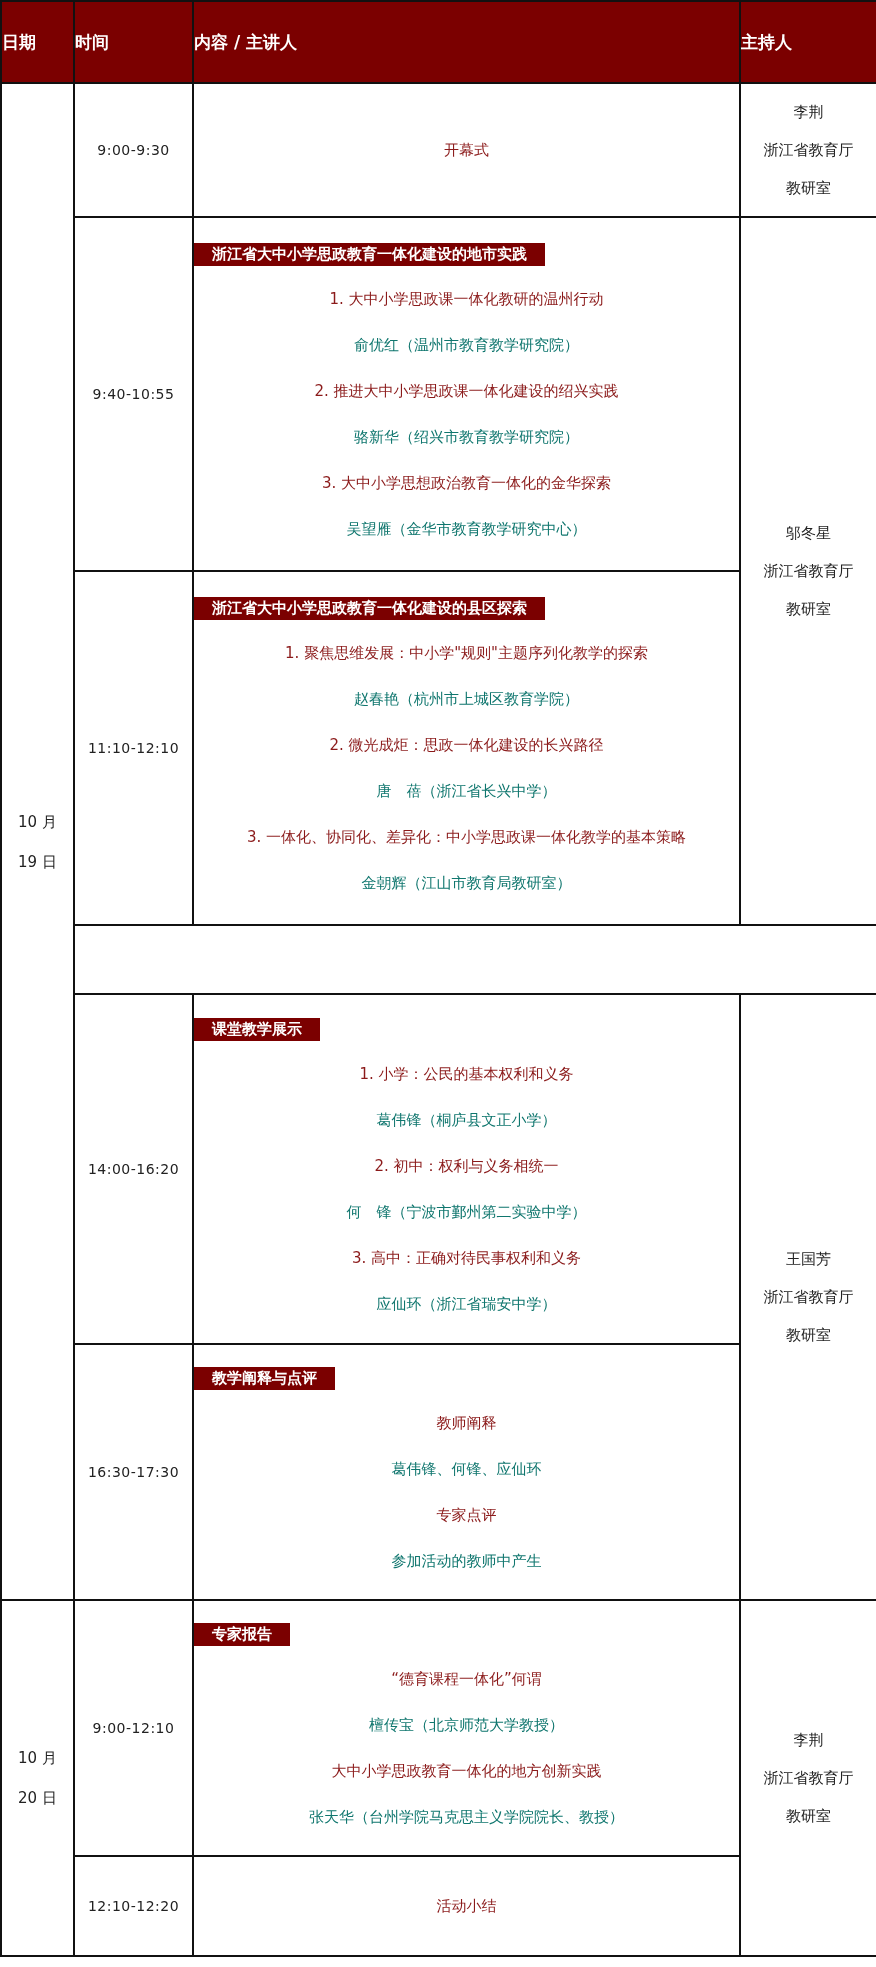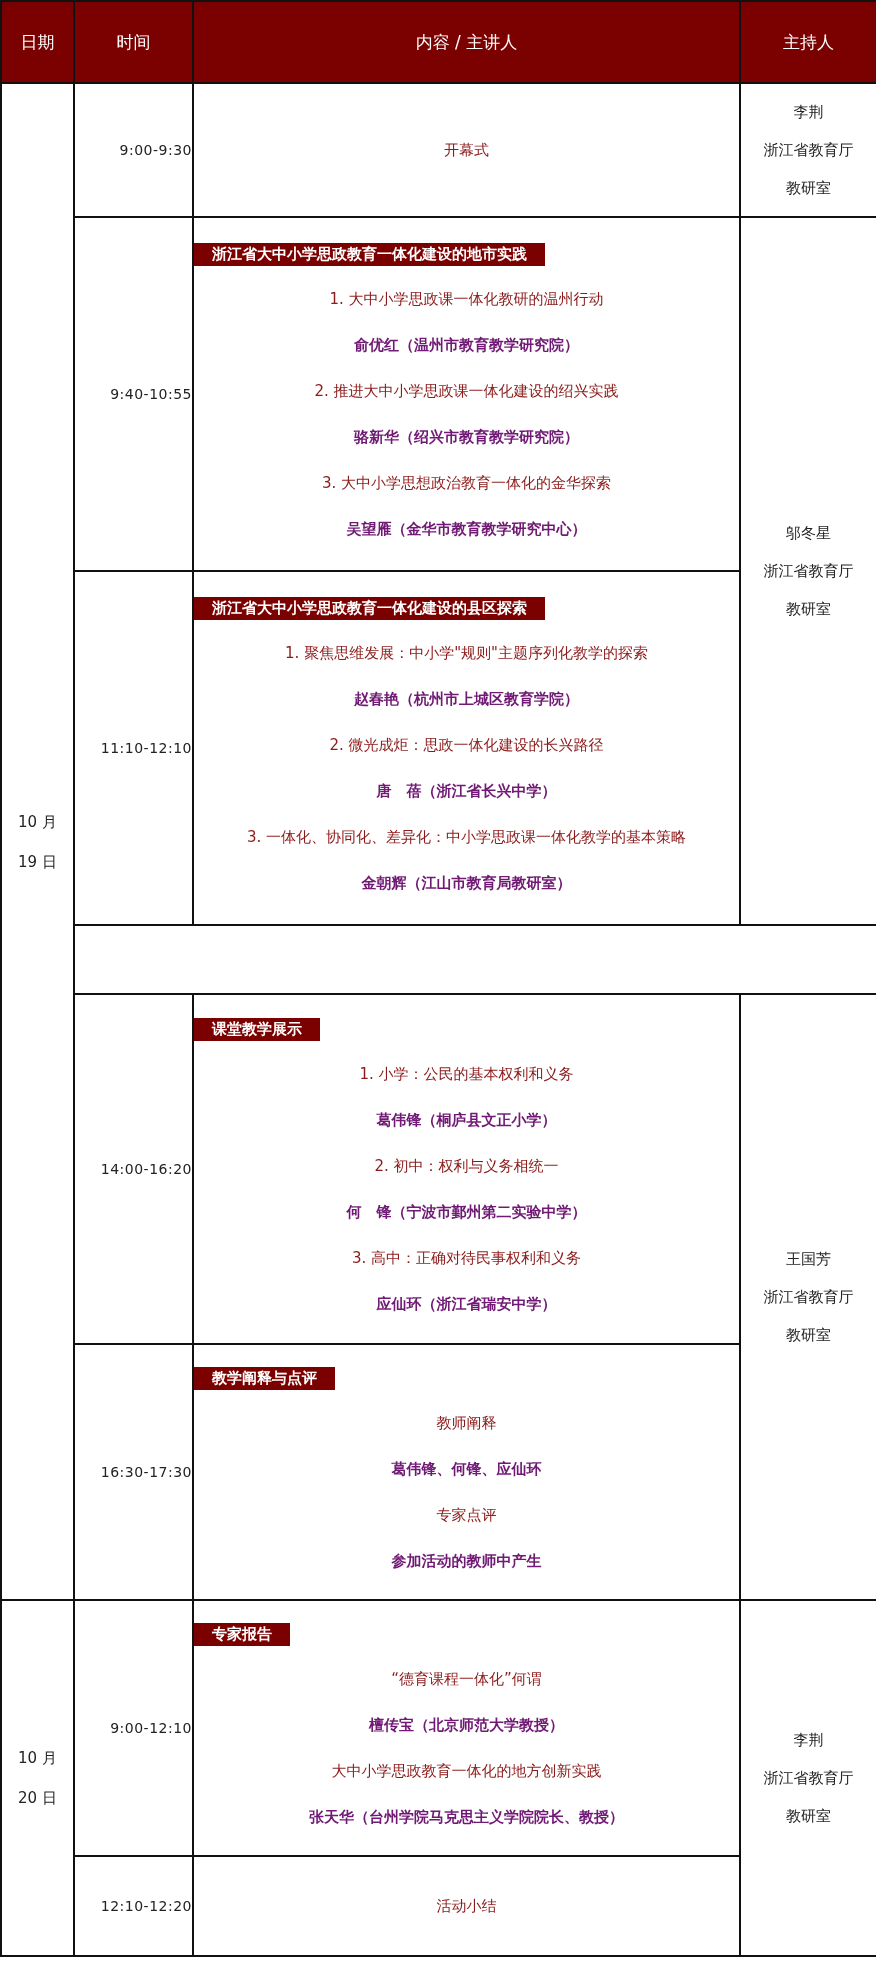--- a/index.html
+++ b/index.html
@@ -16,32 +16,32 @@
     vertical-align: middle;
   }
   col.c-date { width: 73px; }
   col.c-time { width: 119px; }
   col.c-content { width: 547px; }
   col.c-host { width: 137px; }
 
   thead th {
     background: #7b0000;
     color: #ffffff;
-    font-weight: normal;
+    font-weight: bold;
     font-size: 17px;
     height: 80px;
-    text-align: center;
+    text-align: left;
   }
   td.date {
     text-align: center;
     font-size: 15px;
     line-height: 40px;
   }
   td.time {
-    text-align: right;
+    text-align: center;
     font-size: 14px;
     letter-spacing: 0.5px;
   }
   td.host {
     text-align: center;
     font-size: 15px;
     line-height: 38px;
     margin-top: 31px;
   }
   td.content {
@@ -61,21 +61,21 @@
     margin: 6px 0 10px 0;
     font-size: 15px;
   }
   .line {
     height: 46px;
     line-height: 46px;
     white-space: nowrap;
     text-align: center;
   }
   .line.red { color: #8b1a1a; }
-  .line.black { color: #701a75; font-weight: bold; }
+  .line.black { color: #0f766e; }
   .host-name, .host-org { display: block; }
 </style>
 </head>
 <body>
 
 <table class="schedule">
   <colgroup>
     <col class="c-date">
       <col class="c-time">
       <col class="c-content">

